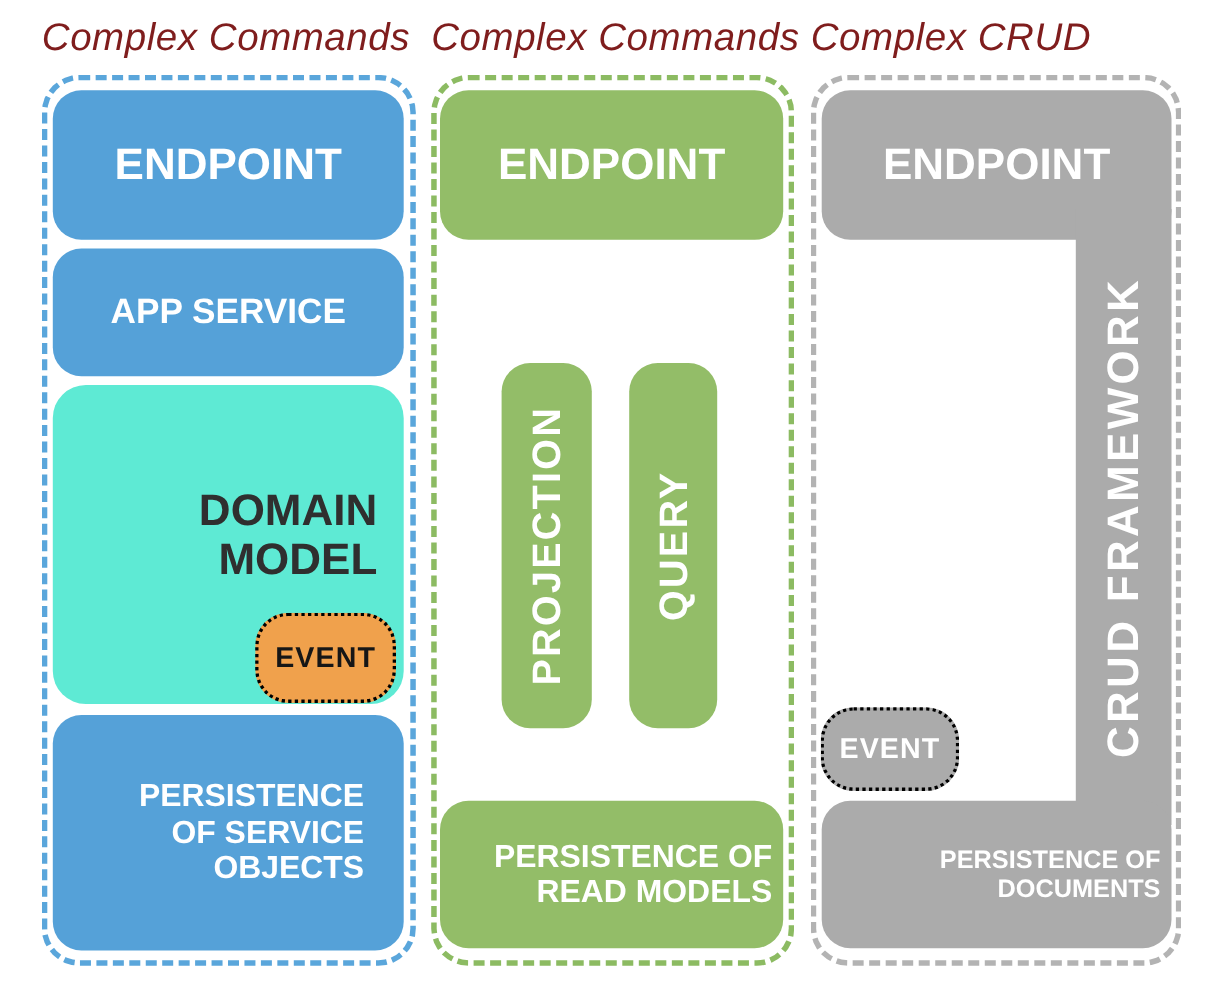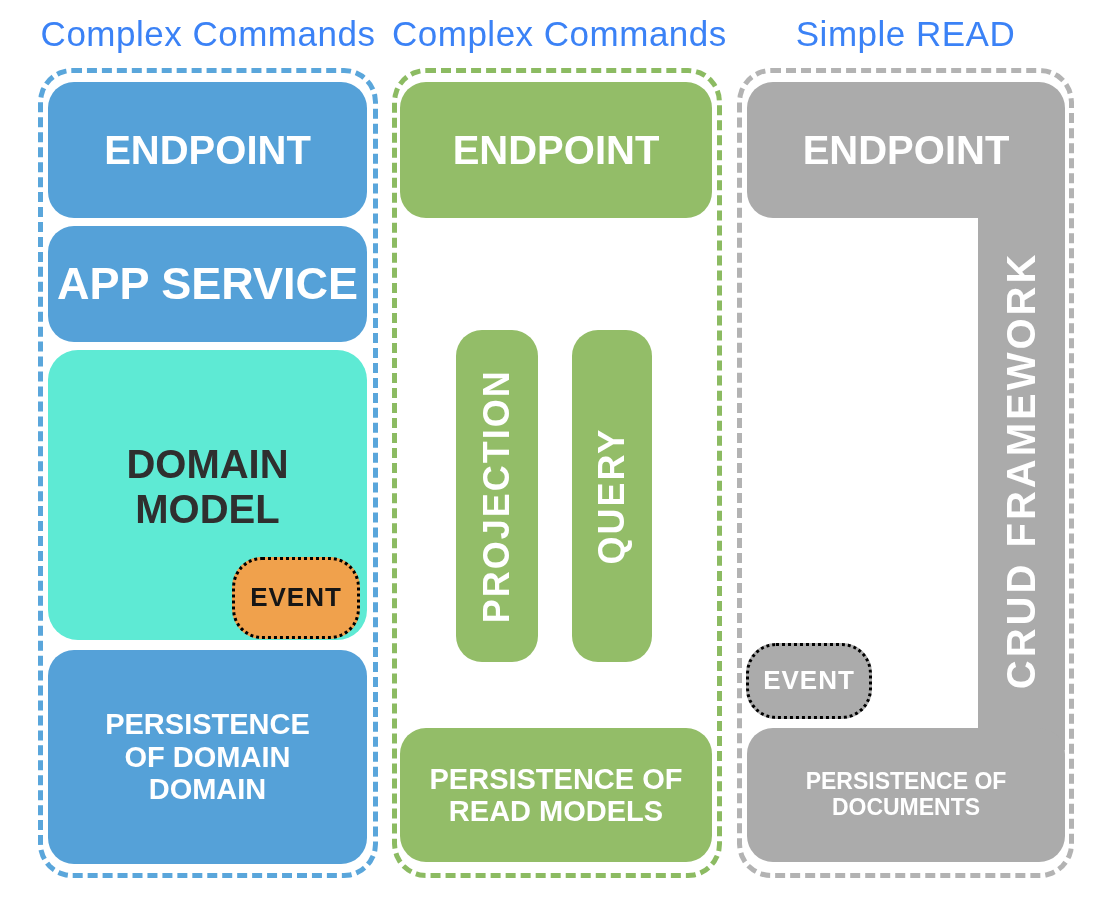--- a/index.html
+++ b/index.html
@@ -12,25 +12,26 @@
     height: 908px;
     background: #ffffff;
     overflow: hidden;
   }
 
   .col-header {
     position: absolute;
     top: 12px;
     height: 44px;
     line-height: 44px;
-    text-align: center;
+    text-align: left;
     font-size: 35px;
     letter-spacing: 0.5px;
-    color: #3b82f6;
+    color: #7f1d1d;
     white-space: nowrap;
+    font-style: italic;
   }
   .col-header.h1 { left: 38px;  width: 340px; }
   .col-header.h2 { left: 392px; width: 330px; }
   .col-header.h3 { left: 737px; width: 337px; }
 
   .group {
     position: absolute;
     top: 68px;
     height: 810px;
     border-radius: 34px;
@@ -39,35 +40,35 @@
   }
   .group.blue  { left: 38px;  width: 340px; border-color: #5aa6db; }
   .group.green { left: 392px; width: 330px; border-color: #8cbb62; }
   .group.gray  { left: 737px; width: 337px; border-color: #b3b3b3; }
 
   .block {
     position: absolute;
     display: flex;
     align-items: center;
     justify-content: center;
-    text-align: center;
+    text-align: right;
     border-radius: 26px;
     color: #ffffff;
     font-weight: 700;
     line-height: 1.12;
   }
   .fill-blue   { background: #55a1d8; }
   .fill-green  { background: #93bd68; }
   .fill-gray   { background: #ababab; }
   .fill-yellow { background: #5eead4; }
   .fill-orange { background: #f0a14c; }
 
   
   .b-endpoint    { left: 48px; top: 82px;  width: 319px; height: 136px; font-size: 40px; }
-  .b-appservice  { left: 48px; top: 226px; width: 319px; height: 116px; font-size: 45px; }
+  .b-appservice  { left: 48px; top: 226px; width: 319px; height: 116px; font-size: 32px; }
   .b-domain      { left: 48px; top: 350px; width: 319px; height: 290px; font-size: 40px;
                    border-radius: 30px; color: #2f2f2f; padding: 0 24px; align-items: flex-start; }
   .b-domain .domain-label { margin-top: 92px; width: 100%; }
   .b-event       { left: 232px; top: 557px; width: 128px; height: 82px; font-size: 26px;
                    border-radius: 30px; border: 3px dotted #000000; color: #161616; letter-spacing: 1px; }
   .b-persist     { left: 48px; top: 650px; width: 319px; height: 214px; font-size: 29px; padding: 0 36px; }
 
   
   .g-endpoint    { left: 400px; top: 82px;  width: 312px; height: 136px; font-size: 40px; }
   .g-projection  { left: 456px; top: 330px; width: 82px;  height: 332px; }
@@ -91,40 +92,40 @@
   .g-projection .vlabel, .g-query .vlabel { font-size: 36px; letter-spacing: 2px; }
   .gr-bar .vlabel { font-size: 40px; letter-spacing: 3px; }
 </style>
 </head>
 <body>
 
 <div class="canvas">
 
   <div class="col-header h1">Complex Commands</div>
   <div class="col-header h2">Complex Commands</div>
-  <div class="col-header h3">Simple READ</div>
+  <div class="col-header h3">Complex CRUD</div>
 
   <div class="group blue"></div>
   <div class="group green"></div>
   <div class="group gray"></div>
 
   <div class="block fill-blue b-endpoint">
     <span>ENDPOINT</span>
   </div>
   <div class="block fill-blue b-appservice">
     <span>APP SERVICE</span>
   </div>
   <div class="block fill-yellow b-domain">
     <span class="domain-label">DOMAIN MODEL</span>
   </div>
   <div class="block fill-orange b-event">
     <span>EVENT</span>
   </div>
   <div class="block fill-blue b-persist">
-    <span>PERSISTENCE OF DOMAIN DOMAIN</span>
+    <span>PERSISTENCE OF SERVICE OBJECTS</span>
   </div>
 
   <div class="block fill-green g-endpoint">
     <span>ENDPOINT</span>
   </div>
   <div class="block fill-green g-projection">
     <span class="vlabel">PROJECTION</span>
   </div>
   <div class="block fill-green g-query">
     <span class="vlabel">QUERY</span>

